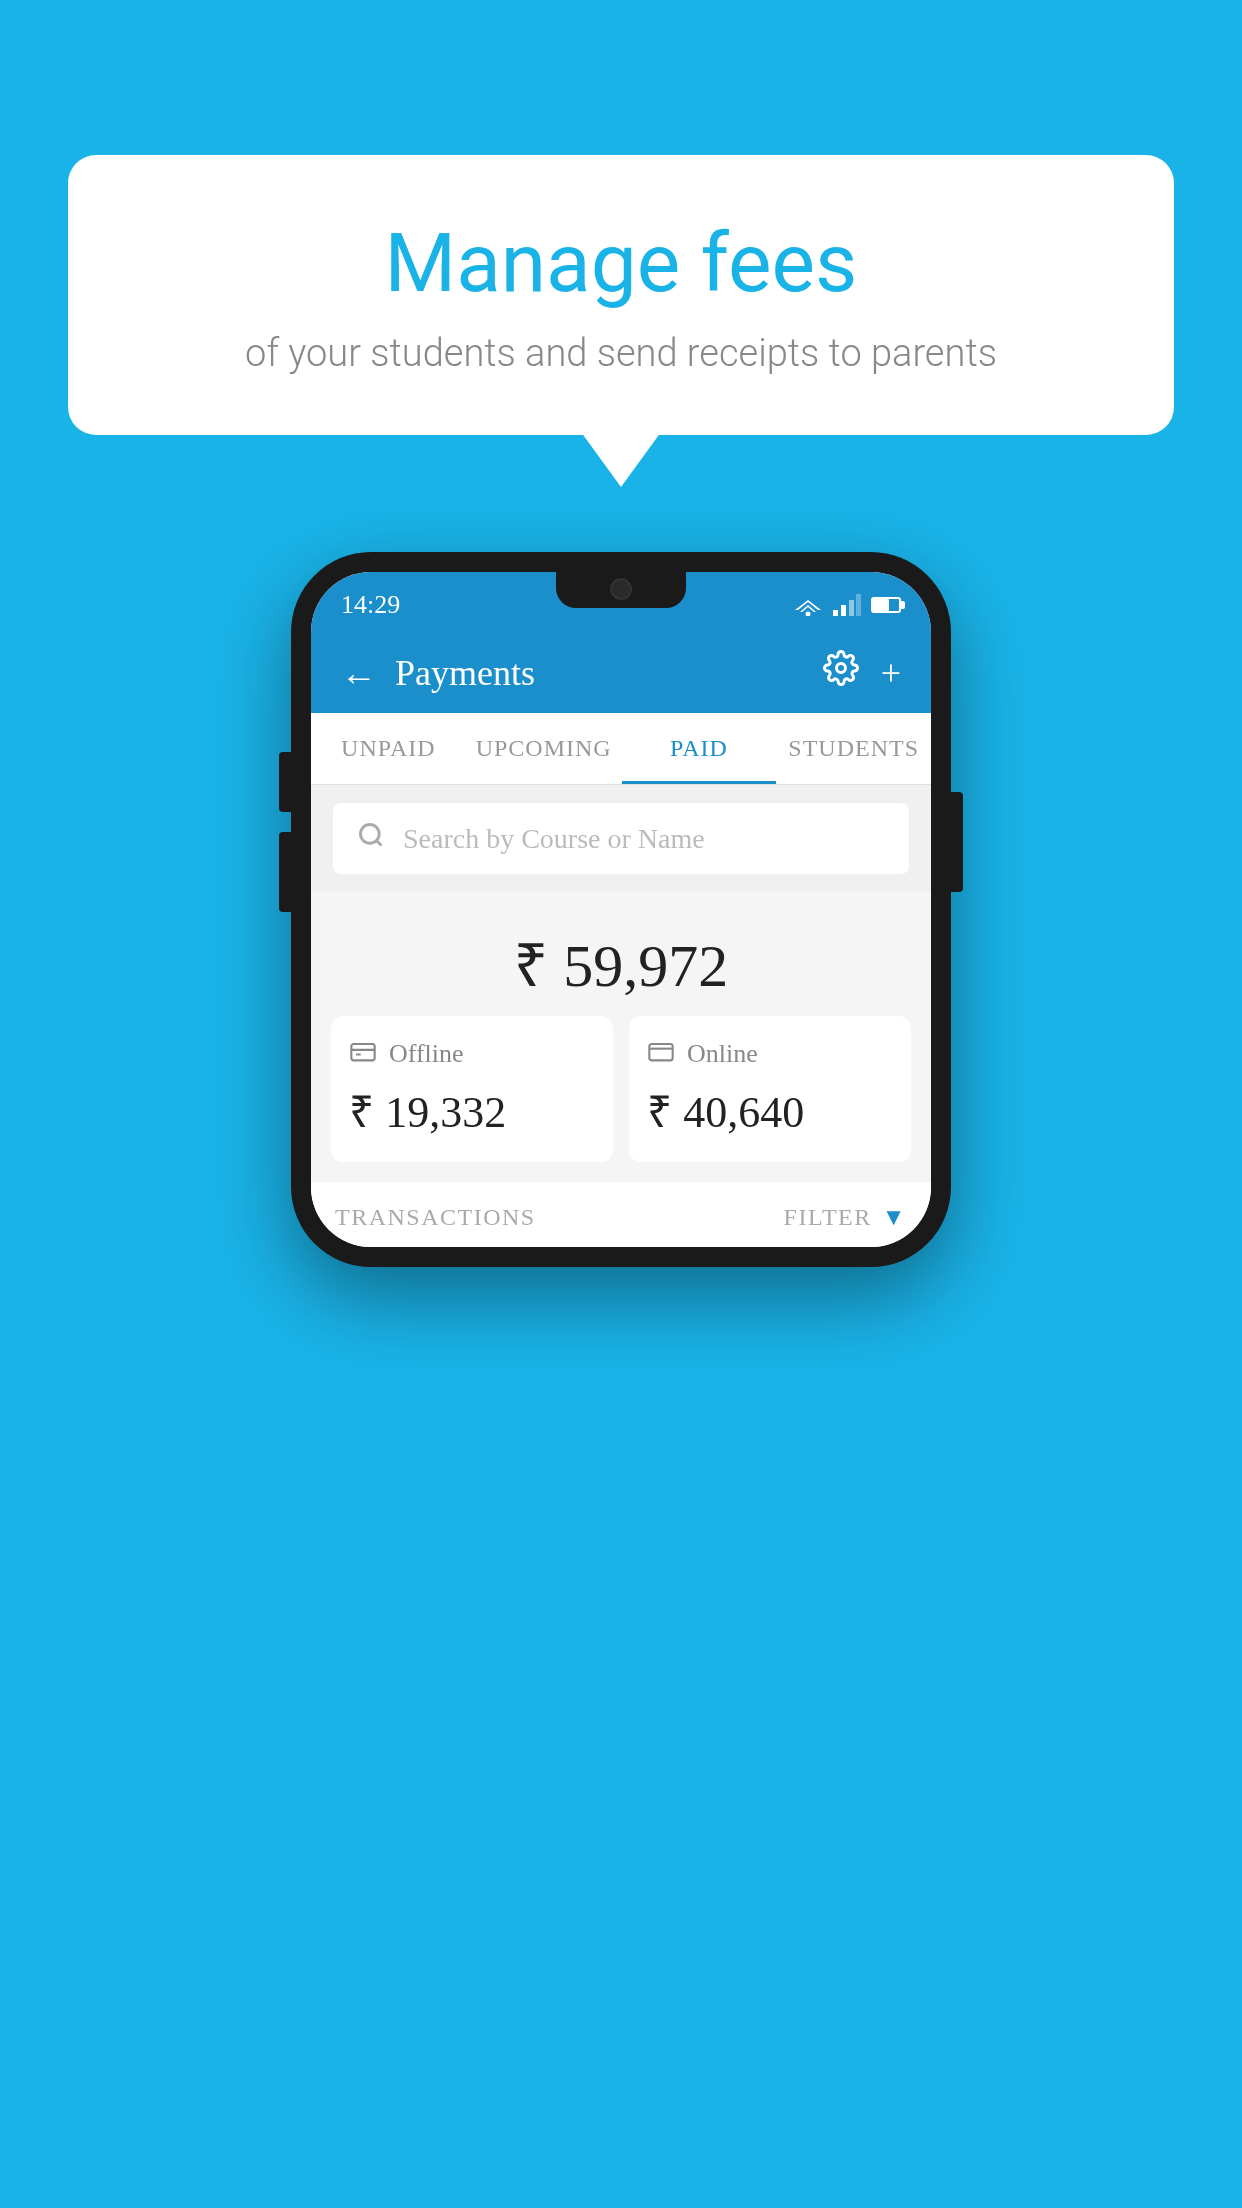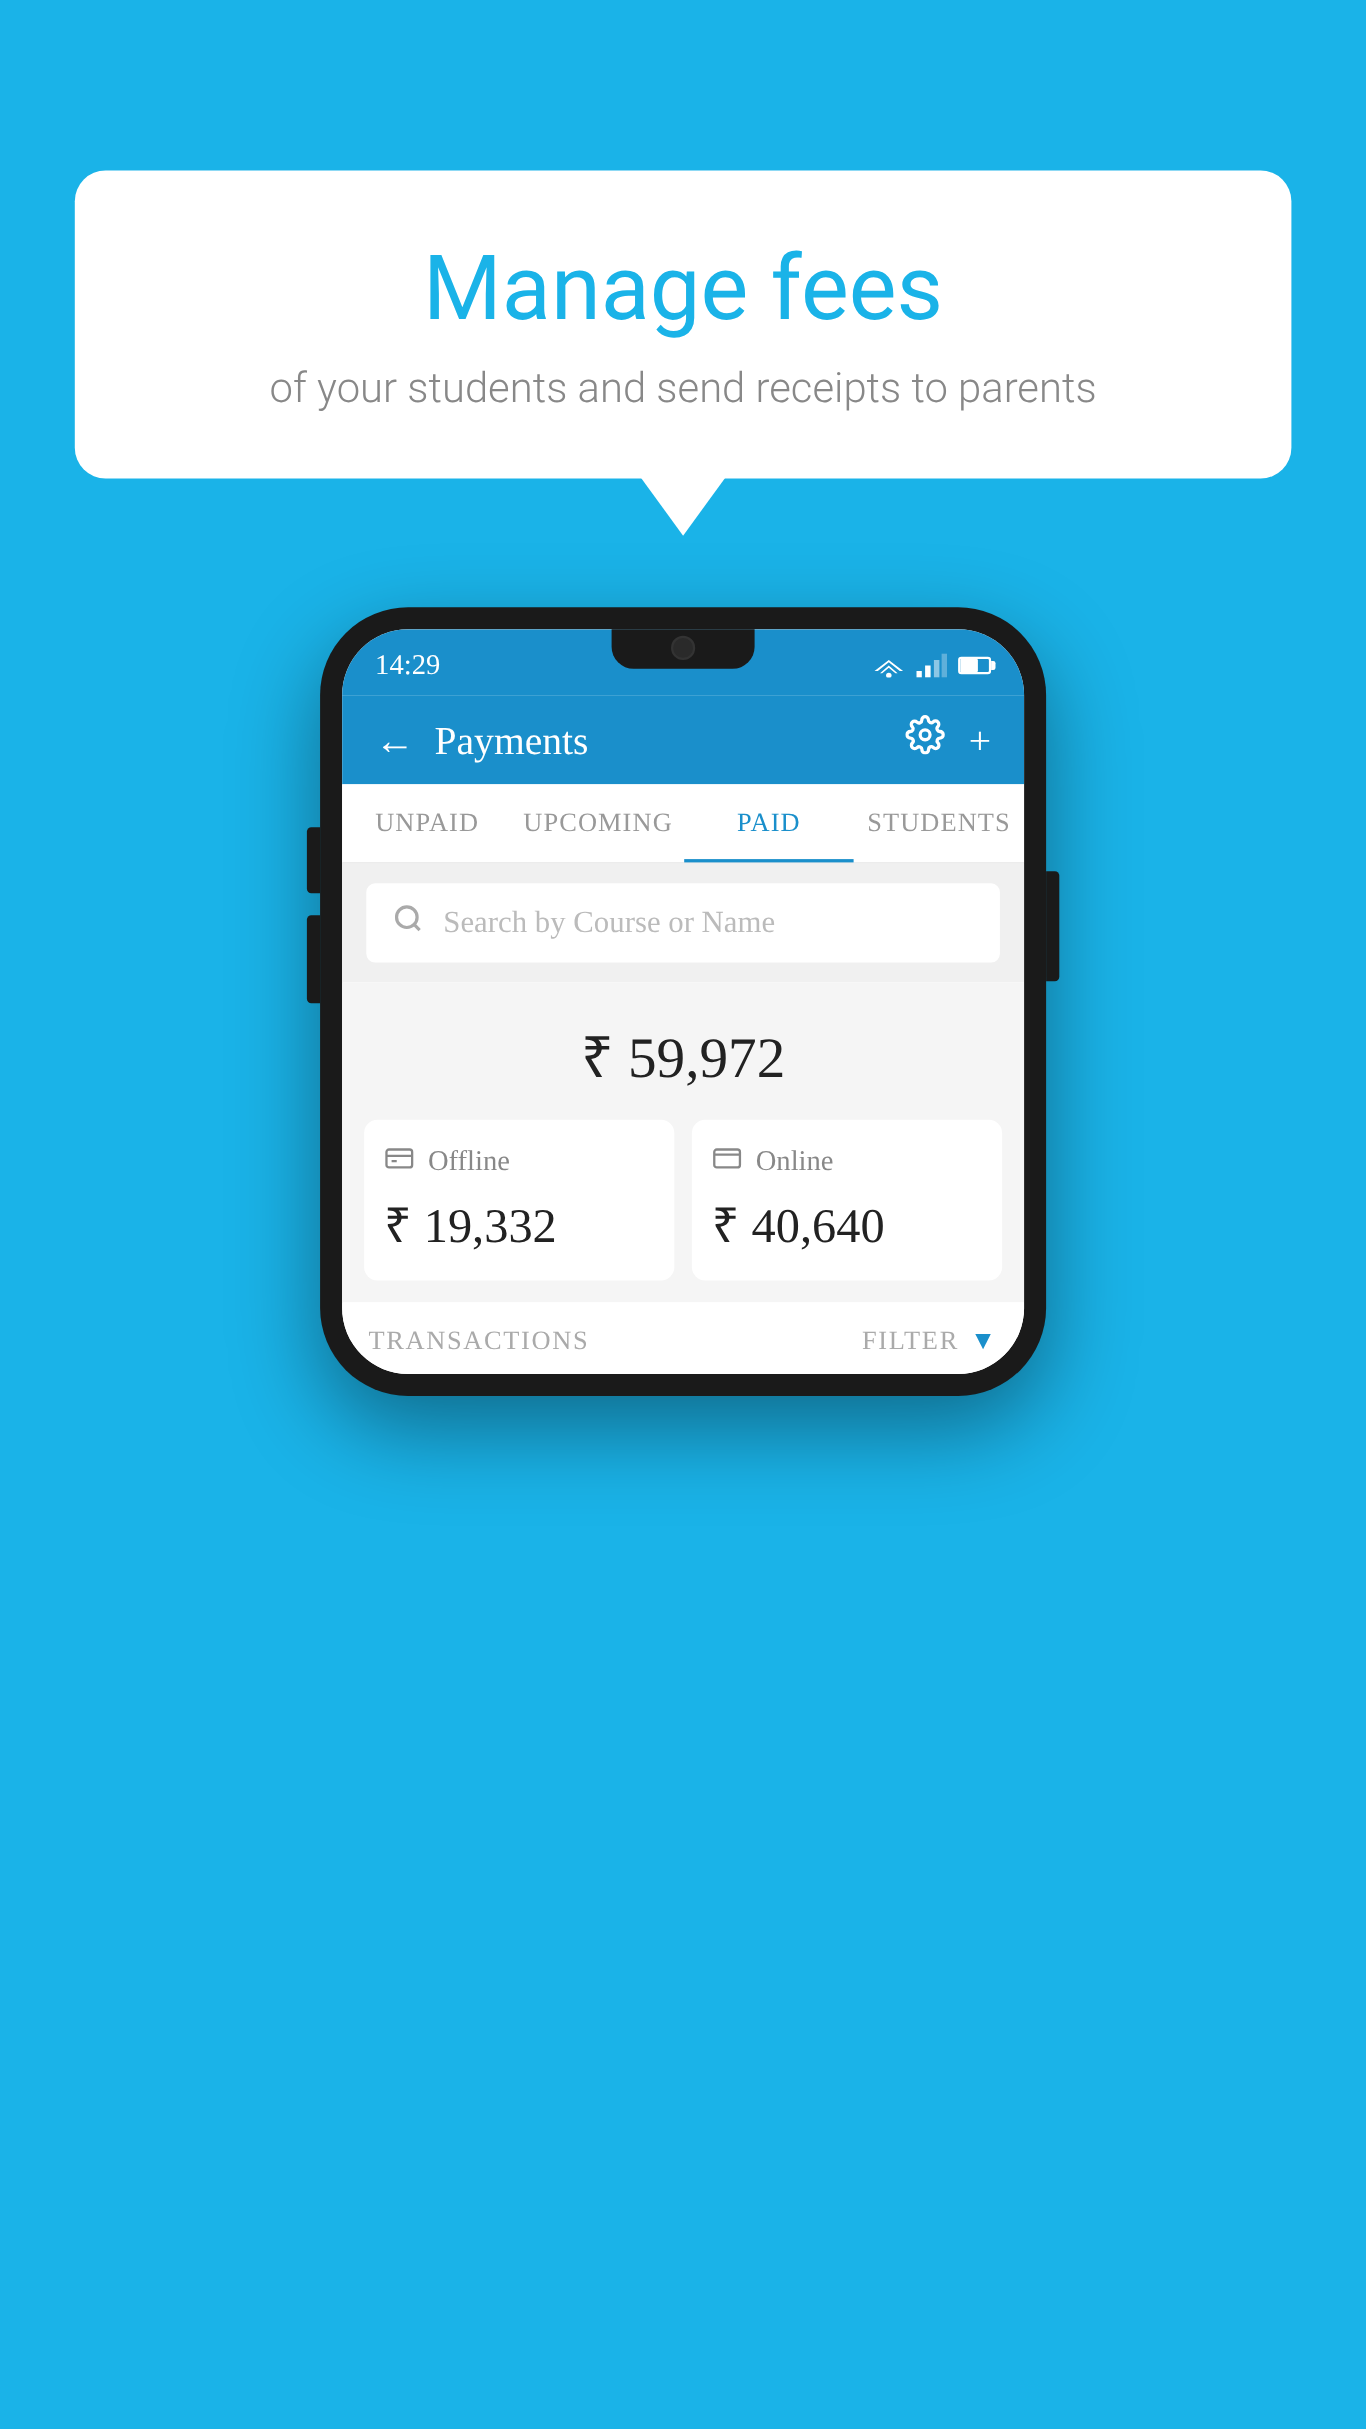--- a/index.html
+++ b/index.html
@@ -288,23 +288,23 @@
     }
 
     .payment-label {
       color: #999;
       font-size: 26px;
       margin-bottom: 10px;
     }
 
     .payment-amount {
       color: #222;
-      font-size: 52px;
+      font-size: 60px;
       font-weight: 400;
-      margin-bottom: 24px;
+      margin-bottom: 12px;
     }
 
     .payment-cards {
       display: flex;
       gap: 16px;
       margin-top: 10px;
     }
 
     .payment-card {
       flex: 1;

